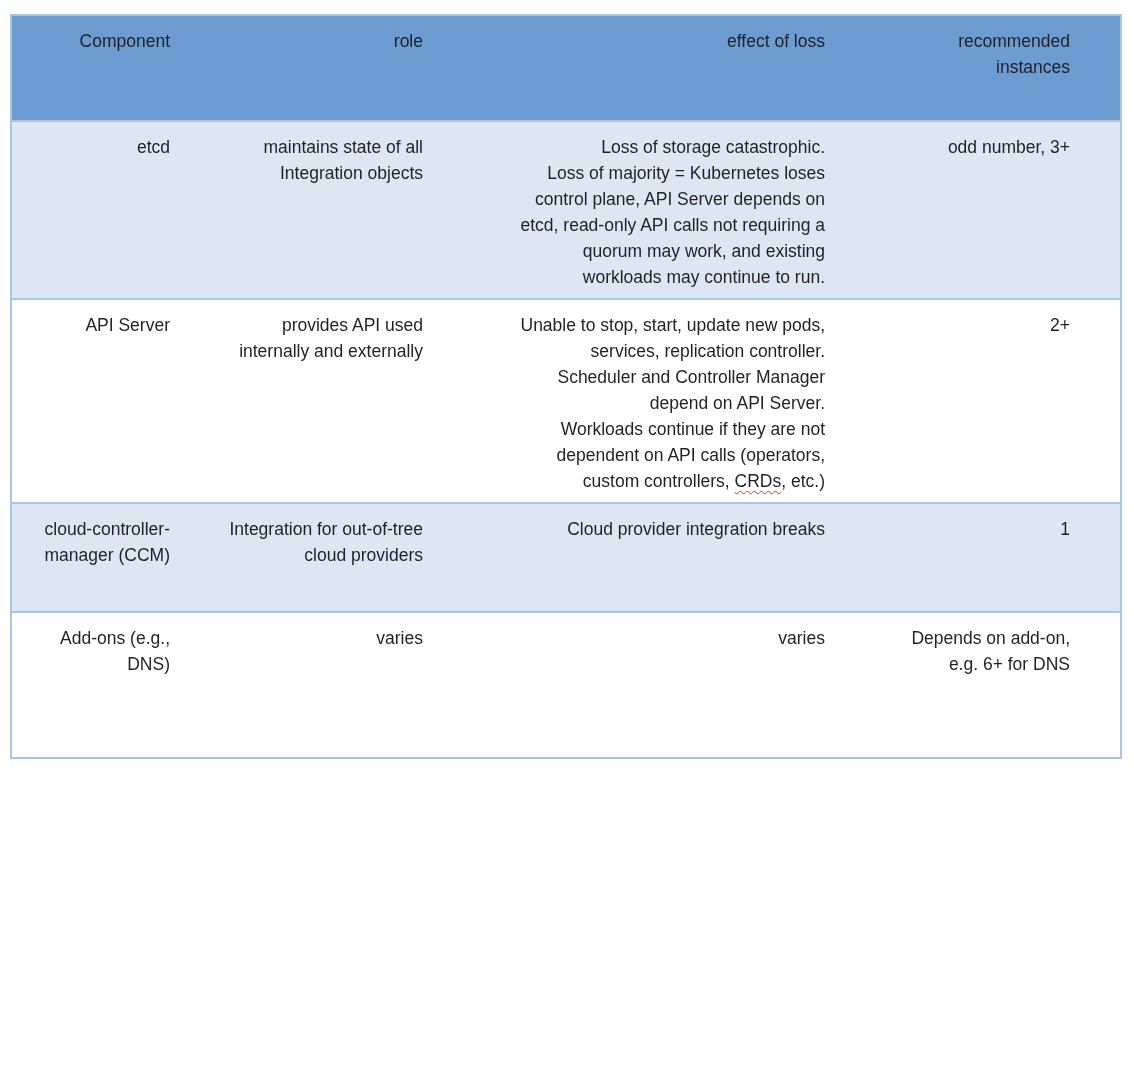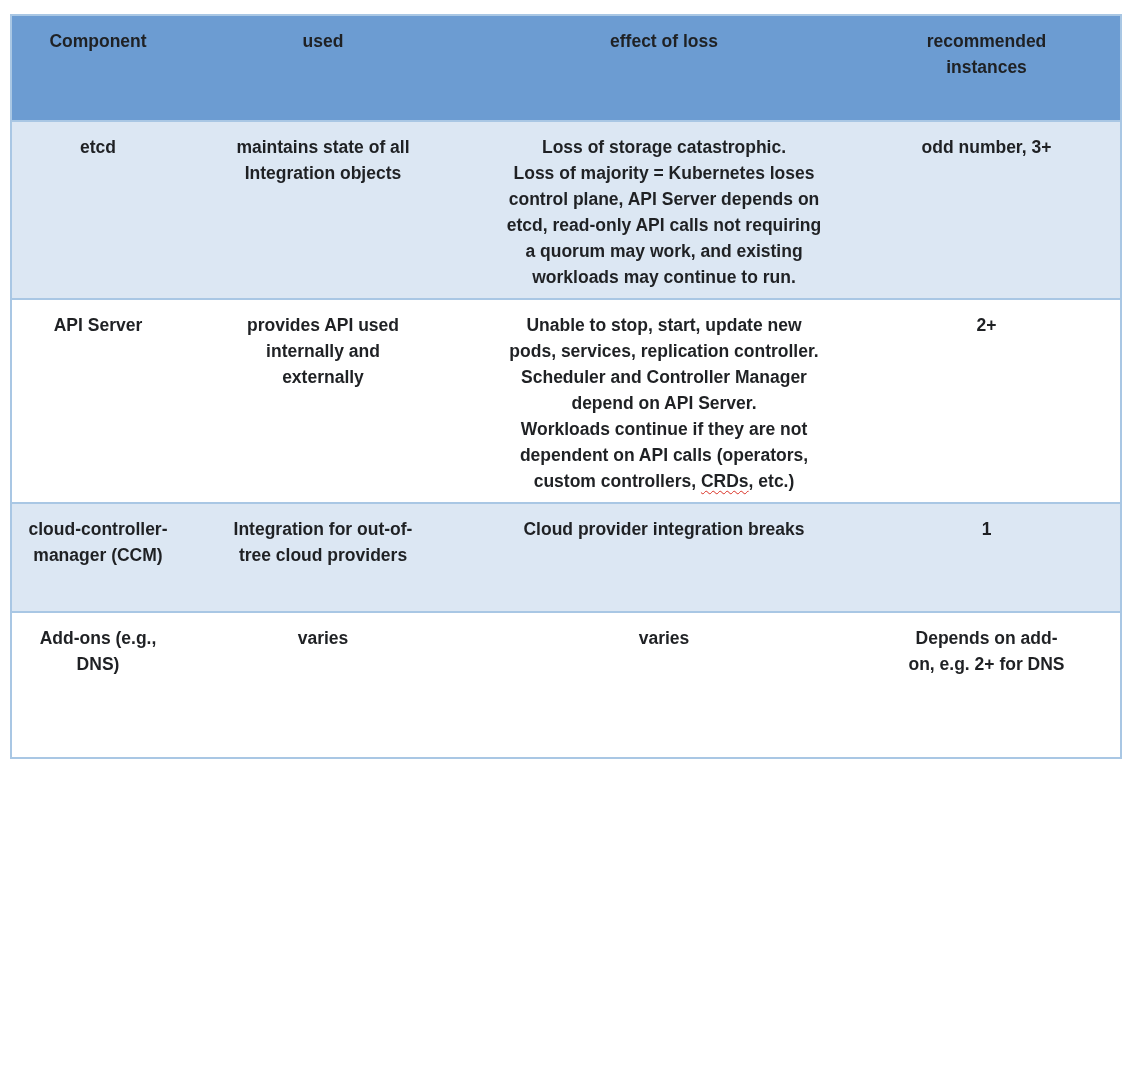--- a/index.html
+++ b/index.html
@@ -23,22 +23,22 @@
     width: 1110px;
     border: 2px solid var(--border, #a9c7e4);
   }
   table.components th,
   table.components td {
     border-top: 2px solid var(--border, #a9c7e4);
     border-bottom: 2px solid var(--border, #a9c7e4);
     border-left: none;
     border-right: none;
     vertical-align: top;
-    text-align: center;
-    font-weight: 700;
+    text-align: right;
+    font-weight: 400;
     font-size: 17.5px;
     line-height: 26px;
     color: var(--text, #1f2124);
     padding: 12px 16px 8px 14px;
     white-space: pre-wrap;
     overflow-wrap: break-word;
     word-wrap: break-word;
   }
   
   table.components th:nth-child(1), table.components td:nth-child(1) { padding-right: 39px; }
@@ -74,21 +74,21 @@
   <table class="components">
     <colgroup>
       <col style="width:198px">
       <col style="width:280px">
       <col style="width:400px">
       <col style="width:232px">
     </colgroup>
     <thead>
       <tr>
         <th>Component</th>
-        <th>used</th>
+        <th>role</th>
         <th>effect of loss</th>
         <th>recommended instances</th>
       </tr>
     </thead>
     <tbody>
       <tr>
         <td>etcd</td>
         <td>maintains state of all Integration objects</td>
         <td>Loss of storage catastrophic.
 Loss of majority = Kubernetes loses control plane, API Server depends on etcd, read-only API calls not requiring a quorum may work, and existing workloads may continue to run.</td>
@@ -105,17 +105,17 @@
       <tr>
         <td>cloud-controller-manager (CCM)</td>
         <td>Integration for out-of-tree cloud providers</td>
         <td>Cloud provider integration breaks</td>
         <td>1</td>
       </tr>
       <tr>
         <td>Add-ons (e.g., DNS)</td>
         <td>varies</td>
         <td>varies</td>
-        <td>Depends on add-on, e.g. 2+ for DNS</td>
+        <td>Depends on add-on, e.g. 6+ for DNS</td>
       </tr>
     </tbody>
   </table>
 </div>
 
 </body></html>

